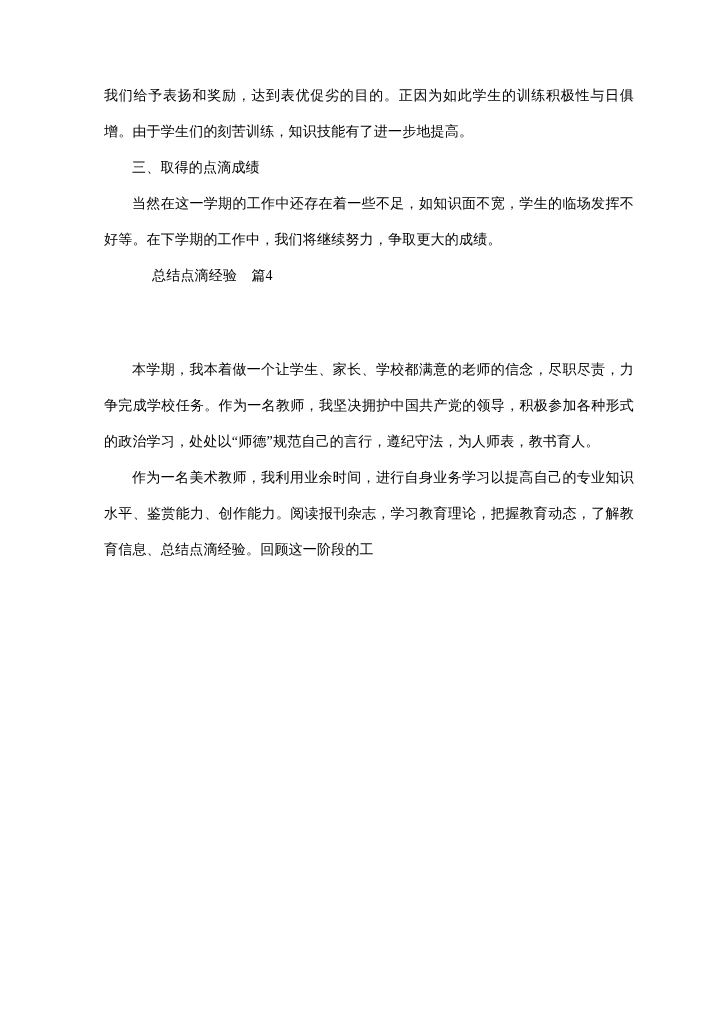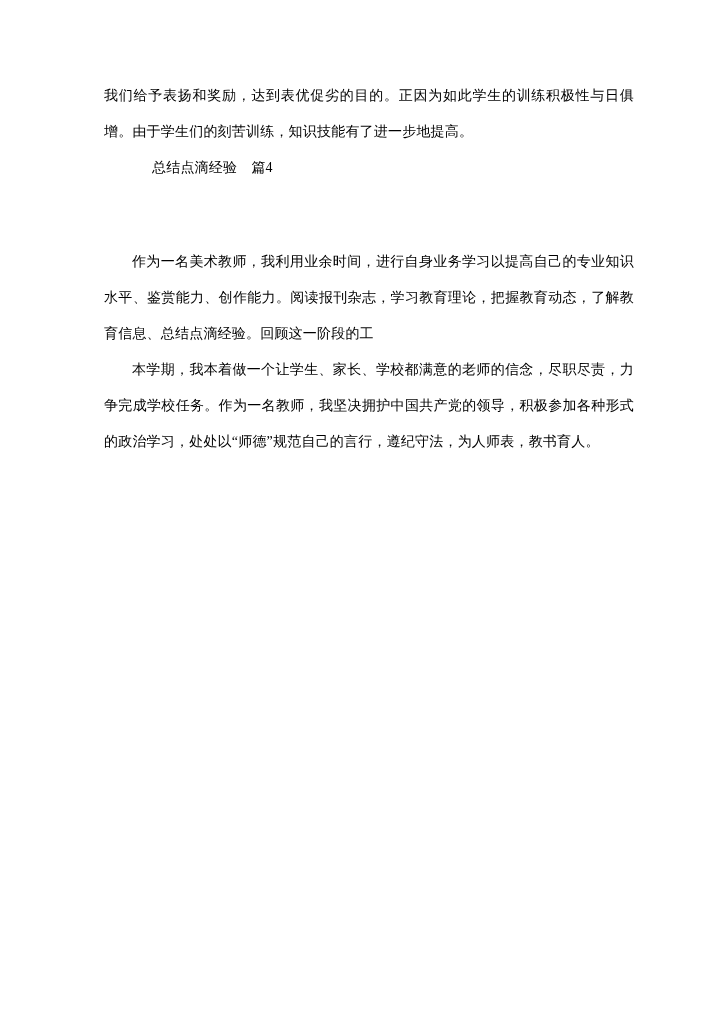--- a/index.html
+++ b/index.html
@@ -50,25 +50,27 @@
   .gap-large { height: 58px; }
 </style>
 </head>
 <body>
 
 <div class="page">
   <div class="doc-body">
 
     <p class="para noindent">我们给予表扬和奖励，达到表优促劣的目的。正因为如此学生的训练积极性与日俱增。由于学生们的刻苦训练，知识技能有了进一步地提高。</p>
 
+    <p class="para">三、取得的点滴成绩</p>
 
 
+    <p class="para">当然在这一学期的工作中还存在着一些不足，如知识面不宽，学生的临场发挥不好等。在下学期的工作中，我们将继续努力，争取更大的成绩。</p>
 
     <p class="heading-center">总结点滴经验　篇4</p>
 
     <div class="gap-large"></div>
 
+    <p class="para">本学期，我本着做一个让学生、家长、学校都满意的老师的信念，尽职尽责，力争完成学校任务。作为一名教师，我坚决拥护中国共产党的领导，积极参加各种形式的政治学习，处处以“师德”规范自己的言行，遵纪守法，为人师表，教书育人。</p>
+
     <p class="para">作为一名美术教师，我利用业余时间，进行自身业务学习以提高自己的专业知识水平、鉴赏能力、创作能力。阅读报刊杂志，学习教育理论，把握教育动态，了解教育信息、总结点滴经验。回顾这一阶段的工</p>
-
-    <p class="para">本学期，我本着做一个让学生、家长、学校都满意的老师的信念，尽职尽责，力争完成学校任务。作为一名教师，我坚决拥护中国共产党的领导，积极参加各种形式的政治学习，处处以“师德”规范自己的言行，遵纪守法，为人师表，教书育人。</p>
 
   </div>
 </div>
 
 </body></html>

